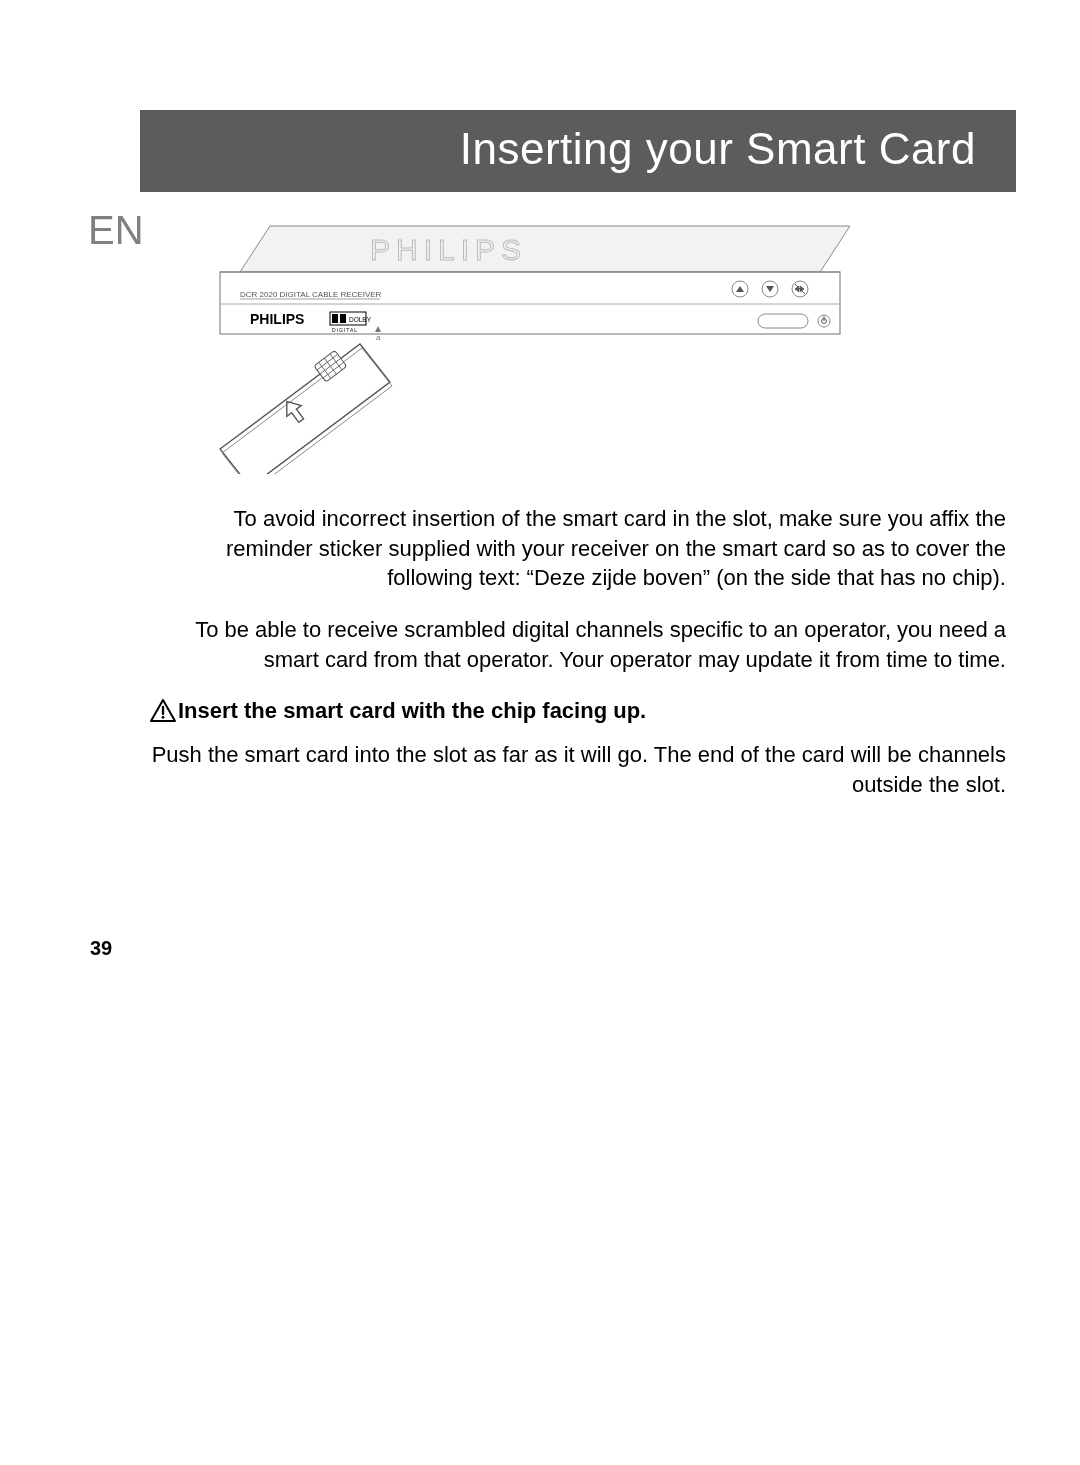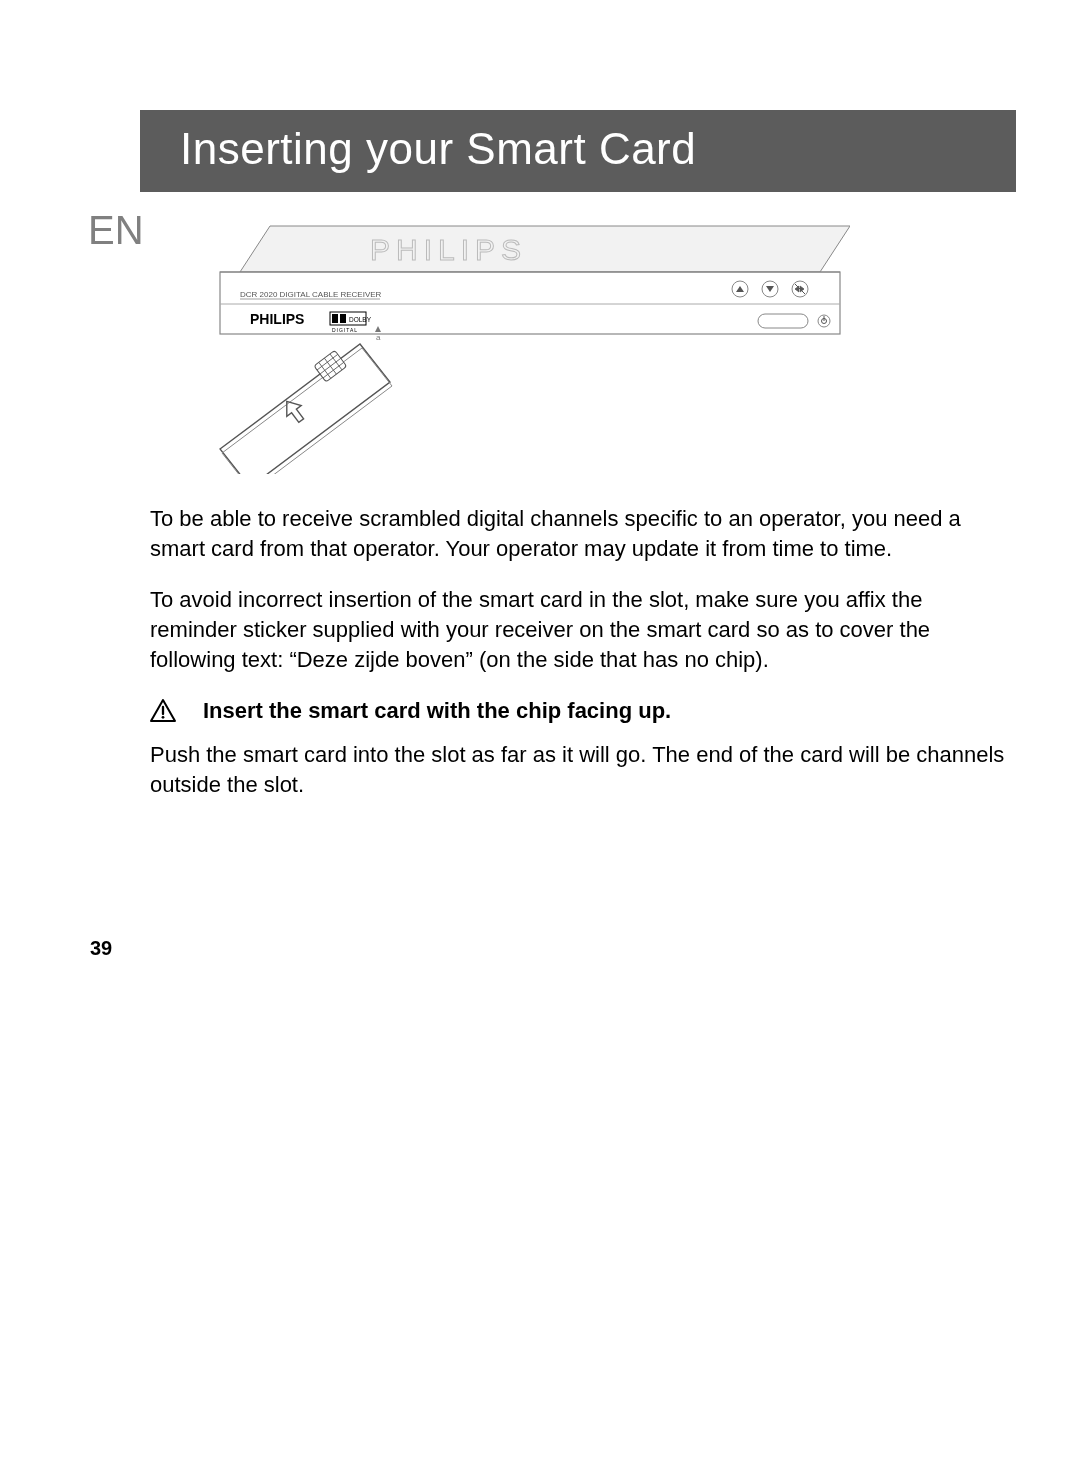--- a/index.html
+++ b/index.html
@@ -10,20 +10,21 @@
     background: #ffffff;
     font-family: "Gill Sans", "Gill Sans MT", "Trebuchet MS", Arial, sans-serif;
     color: #000;
   }
   .page {
     position: relative;
     width: 1080px;
     height: 1040px;
     box-sizing: border-box;
     padding: 110px 64px 60px 90px;
+    text-align: right;
   }
   .title-bar {
     background: #5c5c5c;
     color: #fff;
     font-size: 44px;
     font-weight: 400;
     padding: 14px 40px 18px 40px;
     margin-left: 50px;
     margin-bottom: 22px;
     letter-spacing: 0.5px;
@@ -51,21 +52,21 @@
     margin-right: 10px;
     font-size: 22px;
     line-height: 1.35;
   }
   .body-text p {
     margin: 0 0 22px 0;
   }
   .warning-line {
     display: flex;
     align-items: center;
-    gap: 27px;
+    gap: 2px;
     margin: 0 0 14px 0;
     font-weight: 700;
   }
   .warning-line svg {
     flex: 0 0 auto;
   }
   .page-number {
     position: absolute;
     left: 90px;
     bottom: 80px;
@@ -144,22 +145,22 @@
         </g>
 
         <g transform="translate(70,200) rotate(-37)">
           <path d="M10 18 L10 6 L4 6 L13 -6 L22 6 L16 6 L16 18 Z" fill="none" stroke="#555" stroke-width="1.4"></path>
         </g>
       </g>
     </svg>
   </div>
 
   <div class="body-text">
+    <p>To avoid incorrect insertion of the smart card in the slot, make sure you affix the reminder sticker supplied with your receiver on the smart card so as to cover the following text: “Deze zijde boven” (on the side that has no chip).</p>
     <p>To be able to receive scrambled digital channels specific to an operator, you need a smart card from that operator. Your operator may update it from time to time.</p>
-    <p>To avoid incorrect insertion of the smart card in the slot, make sure you affix the reminder sticker supplied with your receiver on the smart card so as to cover the following text: “Deze zijde boven” (on the side that has no chip).</p>
 
     <div class="warning-line">
       <svg width="26" height="24" viewBox="0 0 26 24">
         <path d="M13 1 L25 22 L1 22 Z" fill="#fff" stroke="#000" stroke-width="2" stroke-linejoin="round"></path>
         <line x1="13" y1="8" x2="13" y2="15" stroke="#000" stroke-width="2.3" stroke-linecap="round"></line>
         <circle cx="13" cy="18.3" r="1.4" fill="#000"></circle>
       </svg>
       <span>Insert the smart card with the chip facing up.</span>
     </div>
 

